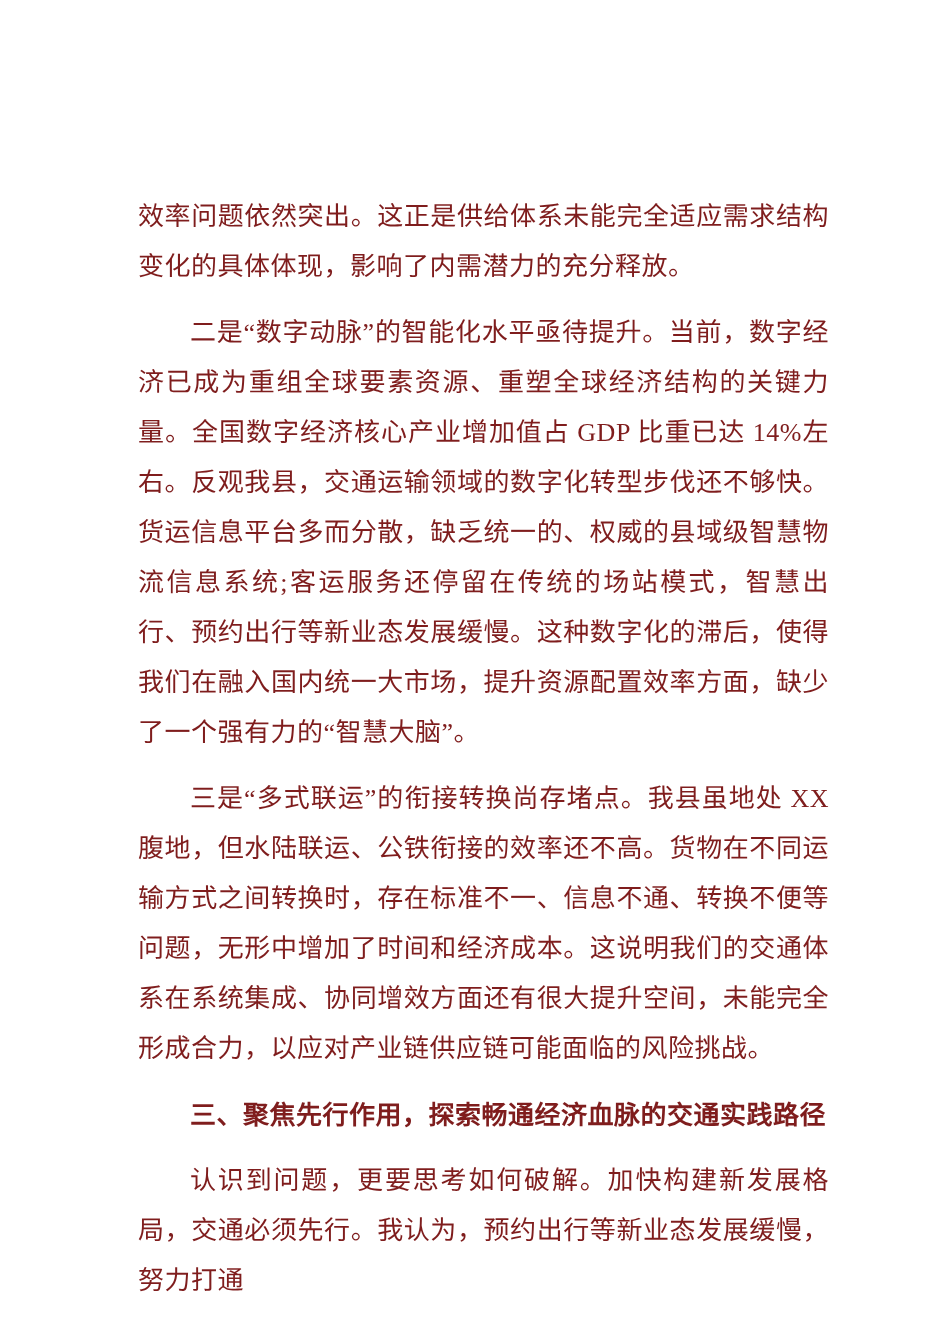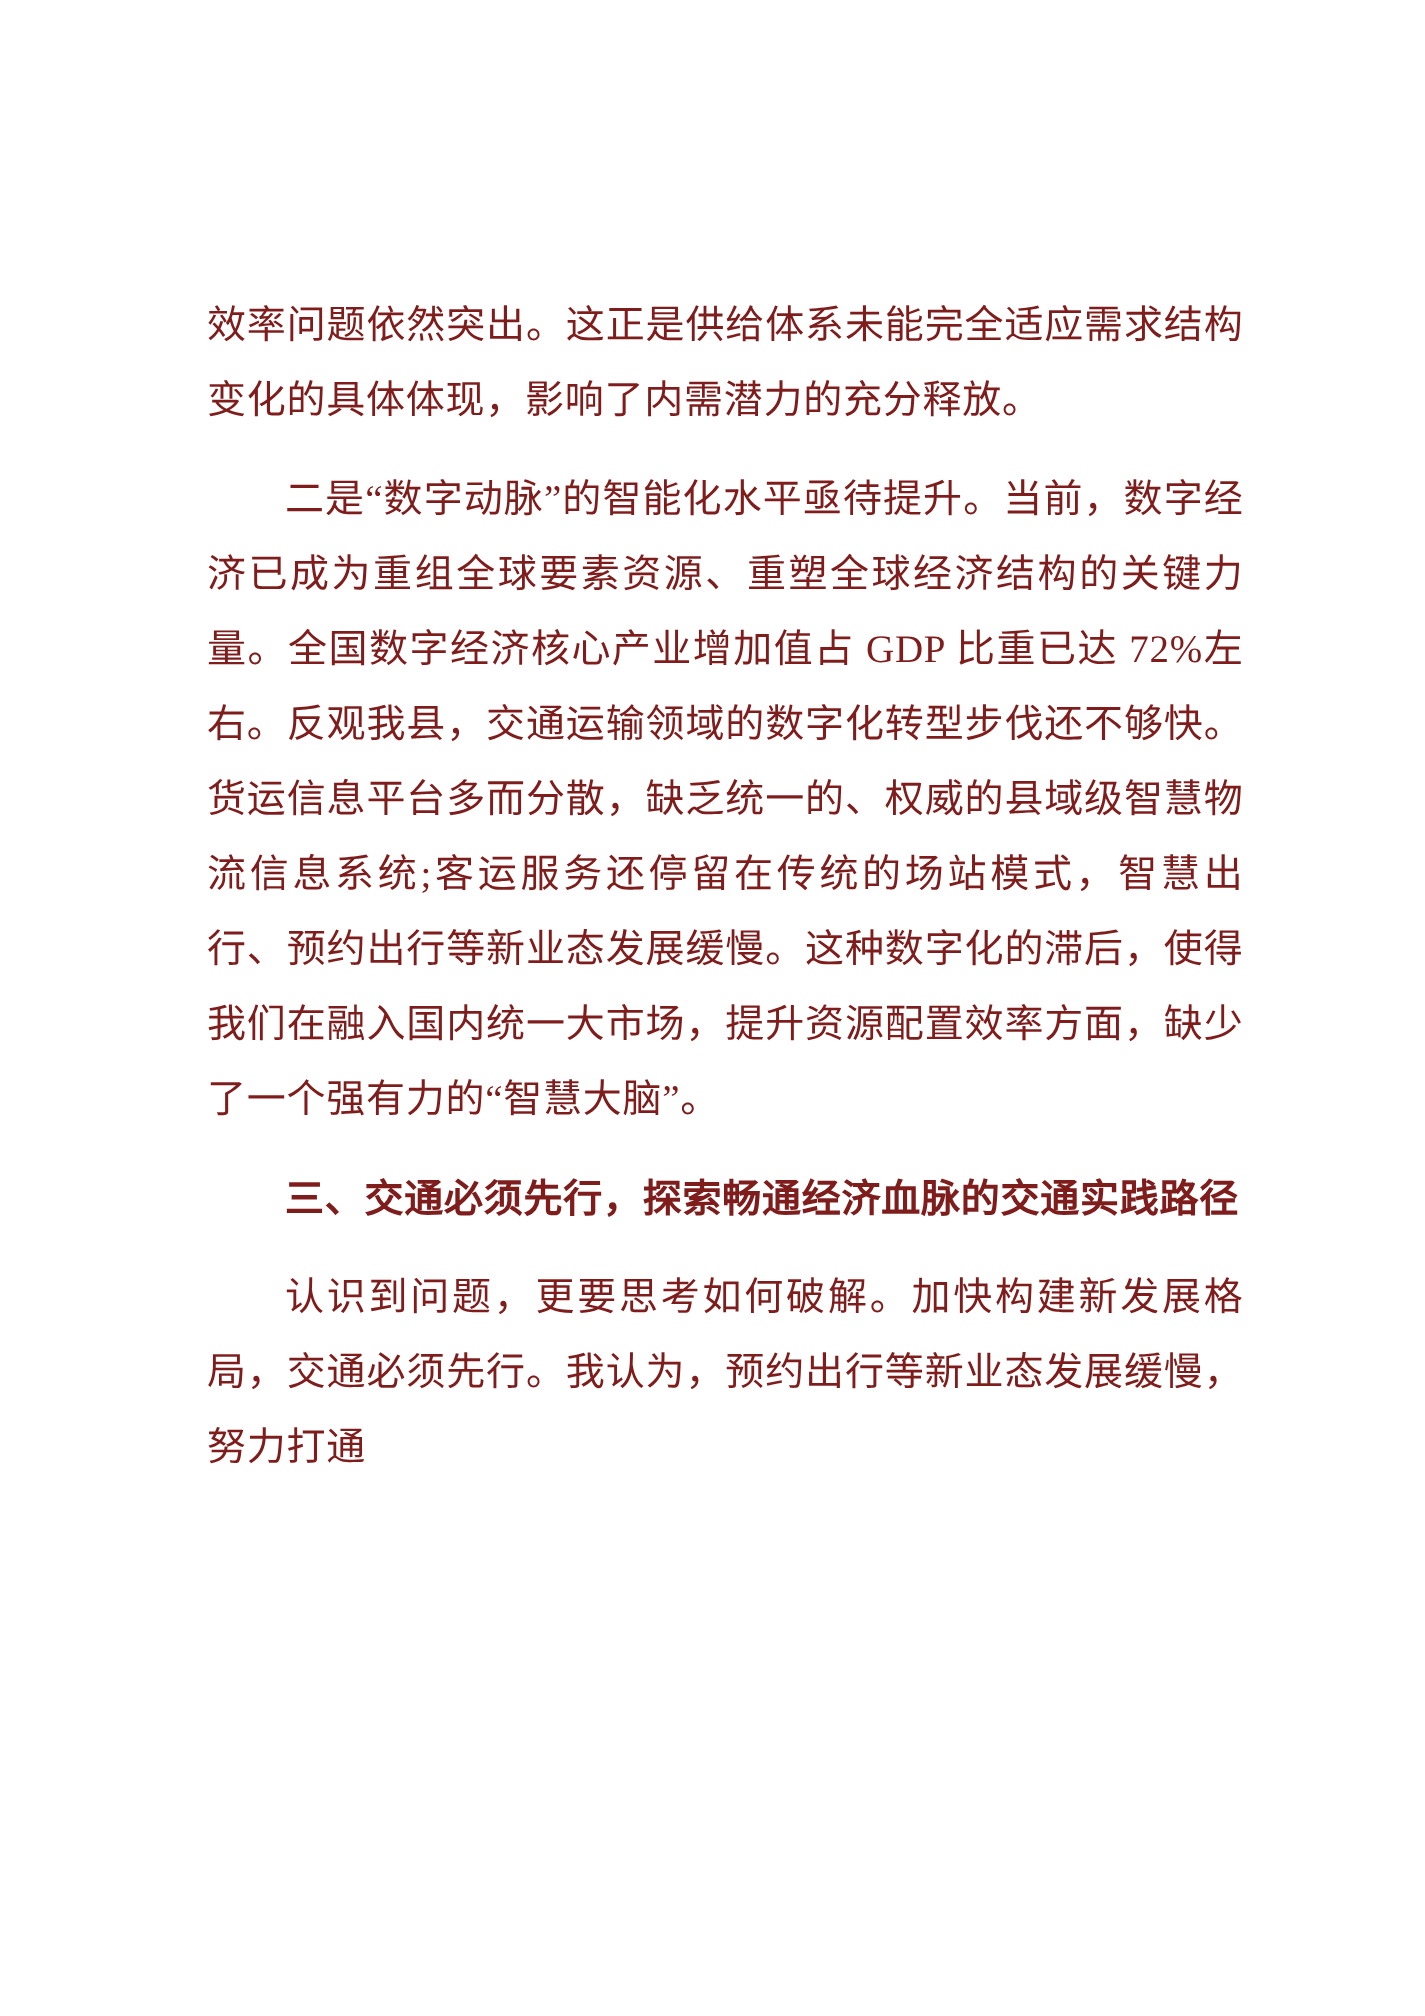--- a/index.html
+++ b/index.html
@@ -45,21 +45,22 @@
   }
 </style>
 </head>
 <body>
 
 <div class="page">
   <div class="doc-body">
 
     <p>效率问题依然突出。这正是供给体系未能完全适应需求结构变化的具体体现，影响了内需潜力的充分释放。</p>
 
-    <p class="indent">二是“数字动脉”的智能化水平亟待提升。当前，数字经济已成为重组全球要素资源、重塑全球经济结构的关键力量。全国数字经济核心产业增加值占 GDP 比重已达 72%左右。反观我县，交通运输领域的数字化转型步伐还不够快。货运信息平台多而分散，缺乏统一的、权威的县域级智慧物流信息系统;客运服务还停留在传统的场站模式，智慧出行、预约出行等新业态发展缓慢。这种数字化的滞后，使得我们在融入国内统一大市场，提升资源配置效率方面，缺少了一个强有力的“智慧大脑”。</p>
+    <p class="indent">二是“数字动脉”的智能化水平亟待提升。当前，数字经济已成为重组全球要素资源、重塑全球经济结构的关键力量。全国数字经济核心产业增加值占 GDP 比重已达 14%左右。反观我县，交通运输领域的数字化转型步伐还不够快。货运信息平台多而分散，缺乏统一的、权威的县域级智慧物流信息系统;客运服务还停留在传统的场站模式，智慧出行、预约出行等新业态发展缓慢。这种数字化的滞后，使得我们在融入国内统一大市场，提升资源配置效率方面，缺少了一个强有力的“智慧大脑”。</p>
 
+    <p class="indent">三是“多式联运”的衔接转换尚存堵点。我县虽地处 XX 腹地，但水陆联运、公铁衔接的效率还不高。货物在不同运输方式之间转换时，存在标准不一、信息不通、转换不便等问题，无形中增加了时间和经济成本。这说明我们的交通体系在系统集成、协同增效方面还有很大提升空间，未能完全形成合力，以应对产业链供应链可能面临的风险挑战。</p>
 
-    <p class="indent heading">三、交通必须先行，探索畅通经济血脉的交通实践路径</p>
+    <p class="indent heading">三、聚焦先行作用，探索畅通经济血脉的交通实践路径</p>
 
     <p class="indent">认识到问题，更要思考如何破解。加快构建新发展格局，交通必须先行。我认为，预约出行等新业态发展缓慢，努力打通</p>
 
   </div>
 </div>
 
 </body></html>

